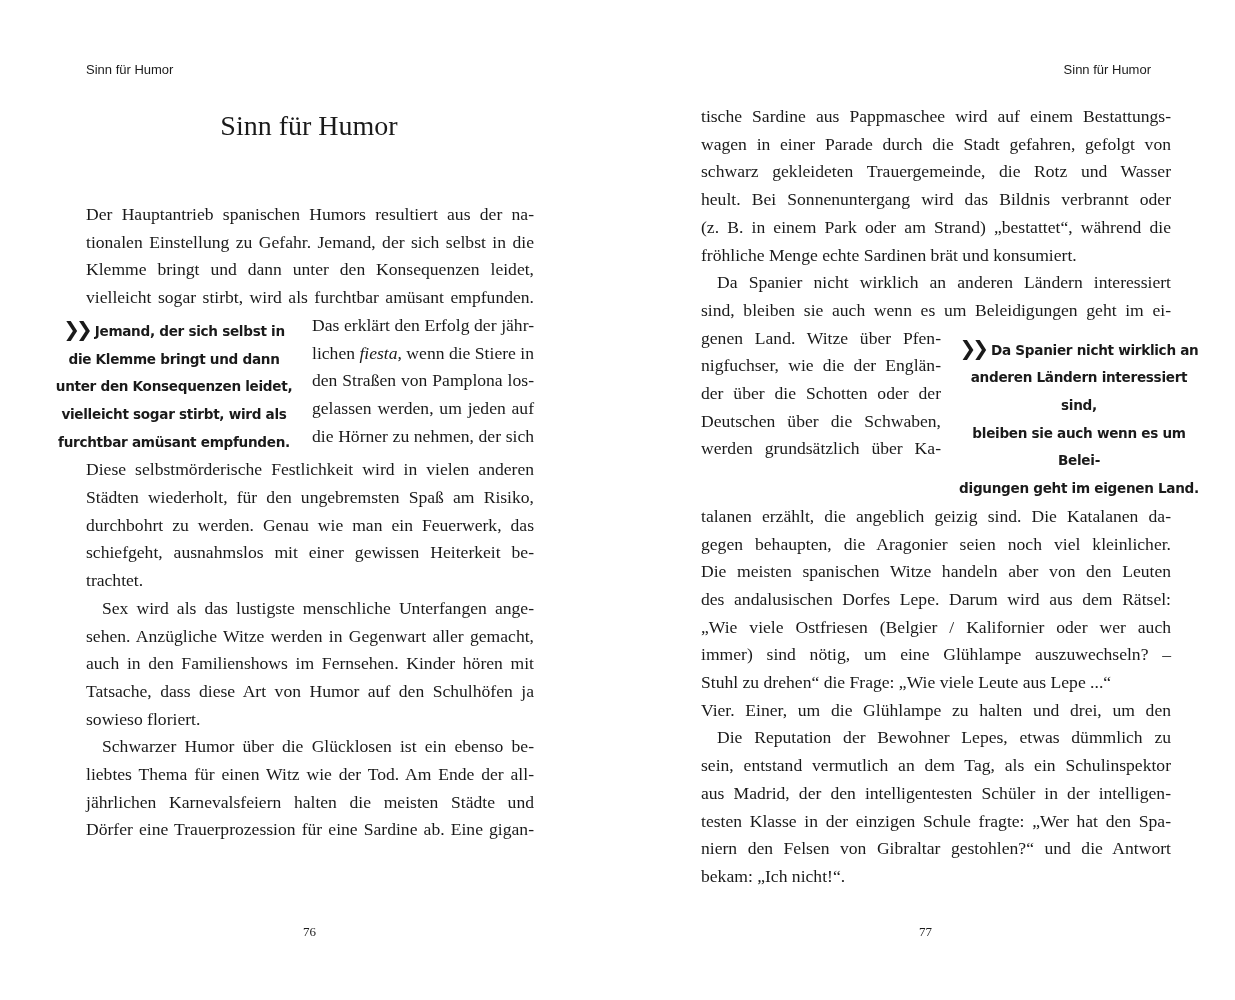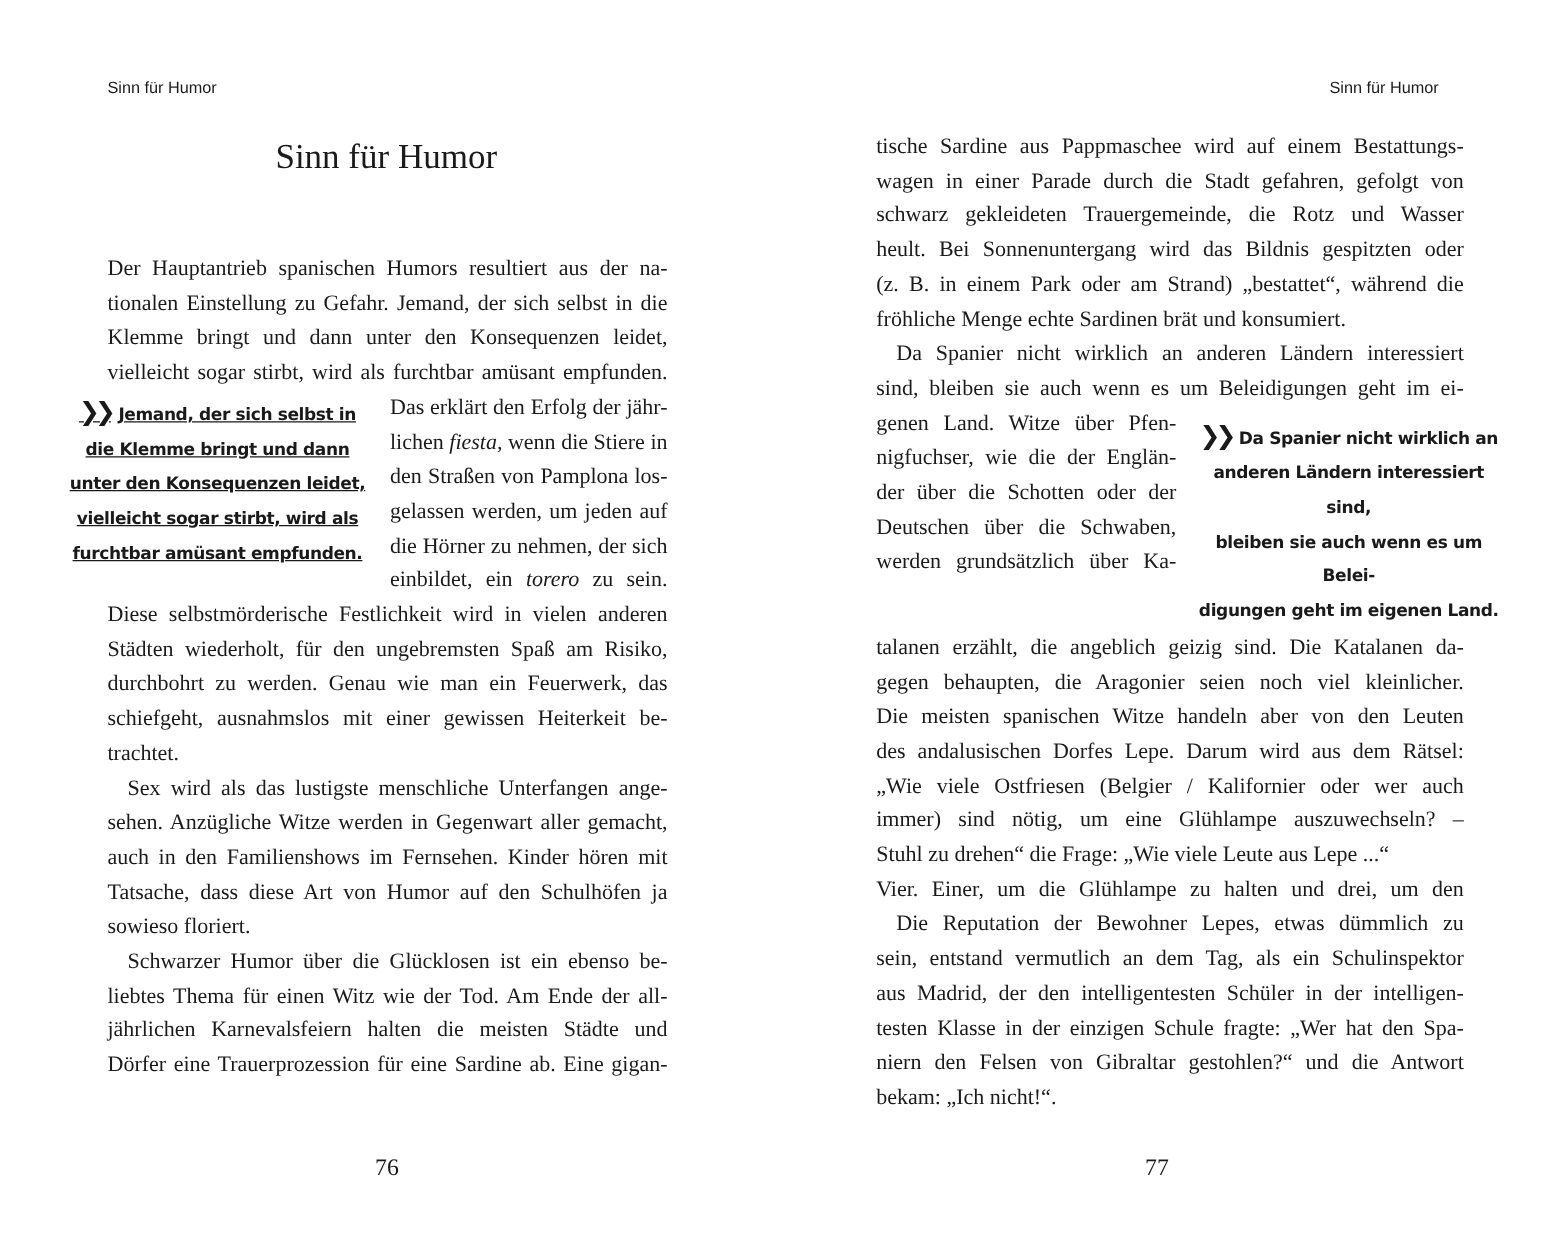--- a/index.html
+++ b/index.html
@@ -13,24 +13,24 @@
   .chapter-title { position: absolute; top: 110px; left: 86px; width: 446px; text-align: center; font-family: "Liberation Serif", serif; font-size: 28px; font-weight: normal; margin: 0; }
   .body { position: absolute; font-family: "Liberation Serif", serif; font-size: 17.6px; line-height: 27.7px; text-align: justify; }
   .page-left .body { left: 86px; width: 448px; top: 201px; }
   .page-right .body { left: 83px; width: 470px; top: 103px; }
   .line { display: block; white-space: nowrap; text-align-last: justify; }
   .line.last { text-align-last: left; }
   .indent { text-indent: 16px; }
   .row { display: flex; }
   .col-text { flex: 1; }
   .pullquote { font-family: "DejaVu Sans", sans-serif; font-weight: bold; font-size: 13.6px; line-height: 27.7px; text-align: center; letter-spacing: -0.3px; }
-  .pq-left { width: 240px; margin-left: -32px; margin-right: 18px; padding-top: 4px; text-decoration: underline; }
+  .pq-left { width: 240px; margin-left: -32px; margin-right: 18px; padding-top: 4px; }
   .pq-right { width: 245px; margin-left: 16px; margin-right: -30px; padding-top: 10px; }
   .pq-icon { font-size: 20px; font-weight: bold; letter-spacing: -4px; margin-right: 6px; }
-  .page-number { position: absolute; top: 924px; width: 100%; text-align: center; font-family: "Liberation Serif", serif; font-size: 19px; }
+  .page-number { position: absolute; top: 924px; width: 100%; text-align: center; font-family: "Liberation Serif", serif; font-size: 13px; }
   .page-left .page-number { left: 0; width: 617px; padding-left: 0; }
   .page-left .page-number span { position: relative; left: 1px; }
   .page-right .page-number span { position: relative; left: -1px; }
   i { font-style: italic; }
 </style>
 </head>
 <body>
 
 <div class="page page-left">
   <div class="running-head">Sinn für Humor</div>
@@ -51,21 +51,20 @@
         <div>unter den Konsequenzen leidet,</div>
         <div>vielleicht sogar stirbt, wird als</div>
         <div>furchtbar amüsant empfunden.</div>
       </div>
       <div class="col-text">
         <span class="line"><span>Das erklärt den Erfolg der jähr-</span></span>
         <span class="line"><span>lichen </span><i>fiesta,</i><span> wenn die Stiere in</span></span>
         <span class="line"><span>den Straßen von Pamplona los-</span></span>
         <span class="line"><span>gelassen werden, um jeden auf</span></span>
         <span class="line"><span>die Hörner zu nehmen, der sich</span></span>
-        <span class="line" style="word-spacing:6px;"><span>einbildet, ein </span><i>torero</i><span> zu sein.</span></span>
       </div>
     </div>
 
     <div>
       <span class="line">Diese selbstmörderische Festlichkeit wird in vielen anderen</span>
       <span class="line">Städten wiederholt, für den ungebremsten Spaß am Risiko,</span>
       <span class="line">durchbohrt zu werden. Genau wie man ein Feuerwerk, das</span>
       <span class="line">schiefgeht, ausnahmslos mit einer gewissen Heiterkeit be-</span>
       <span class="line last">trachtet.</span>
     </div>
@@ -90,21 +89,21 @@
 </div>
 
 <div class="page page-right">
   <div class="running-head">Sinn für Humor</div>
 
   <div class="body">
     <div>
       <span class="line">tische Sardine aus Pappmaschee wird auf einem Bestattungs-</span>
       <span class="line">wagen in einer Parade durch die Stadt gefahren, gefolgt von</span>
       <span class="line">schwarz gekleideten Trauergemeinde, die Rotz und Wasser</span>
-      <span class="line">heult. Bei Sonnenuntergang wird das Bildnis gespitzten oder</span>
+      <span class="line">heult. Bei Sonnenuntergang wird das Bildnis verbrannt oder</span>
       <span class="line">(z. B. in einem Park oder am Strand) „bestattet“, während die</span>
       <span class="line last">fröhliche Menge echte Sardinen brät und konsumiert.</span>
     </div>
 
     <div>
       <span class="line indent">Da Spanier nicht wirklich an anderen Ländern interessiert</span>
       <span class="line">sind, bleiben sie auch wenn es um Beleidigungen geht im ei-</span>
 
       <div class="row">
         <div class="col-text" style="flex:0 0 240px;">

